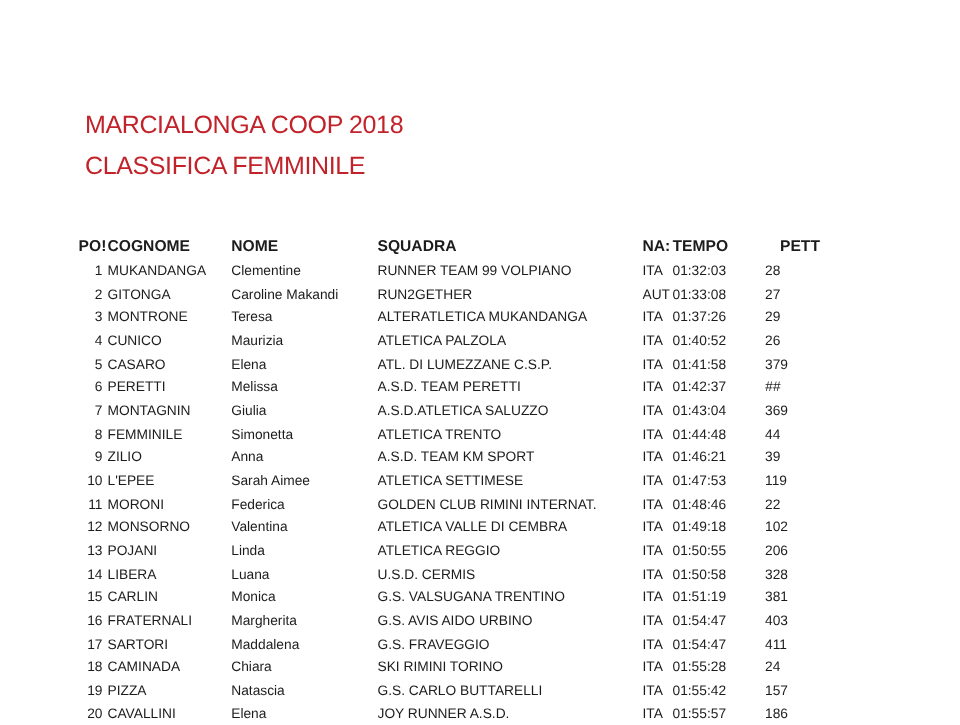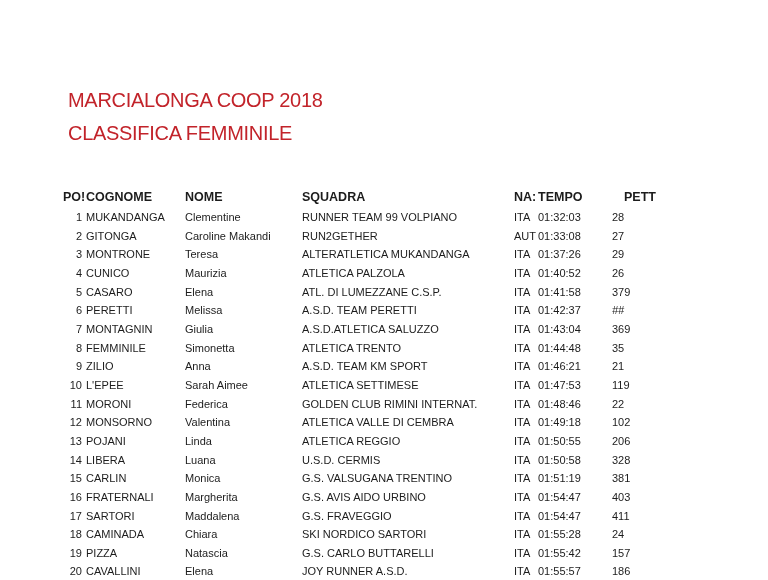--- a/index.html
+++ b/index.html
@@ -124,31 +124,31 @@
     <span class="col pett">369</span>
   </div>
 
   <div class="trow">
     <span class="col pos">8</span>
     <span class="col cognome">FEMMINILE</span>
     <span class="col nome">Simonetta</span>
     <span class="col squadra">ATLETICA TRENTO</span>
     <span class="col naz">ITA</span>
     <span class="col tempo">01:44:48</span>
-    <span class="col pett">35</span>
+    <span class="col pett">44</span>
   </div>
 
   <div class="trow">
     <span class="col pos">9</span>
     <span class="col cognome">ZILIO</span>
     <span class="col nome">Anna</span>
     <span class="col squadra">A.S.D. TEAM KM SPORT</span>
     <span class="col naz">ITA</span>
     <span class="col tempo">01:46:21</span>
-    <span class="col pett">21</span>
+    <span class="col pett">39</span>
   </div>
 
   <div class="trow">
     <span class="col pos">10</span>
     <span class="col cognome">L'EPEE</span>
     <span class="col nome">Sarah Aimee</span>
     <span class="col squadra">ATLETICA SETTIMESE</span>
     <span class="col naz">ITA</span>
     <span class="col tempo">01:47:53</span>
     <span class="col pett">119</span>
@@ -221,21 +221,21 @@
     <span class="col squadra">G.S. FRAVEGGIO</span>
     <span class="col naz">ITA</span>
     <span class="col tempo">01:54:47</span>
     <span class="col pett">411</span>
   </div>
 
   <div class="trow">
     <span class="col pos">18</span>
     <span class="col cognome">CAMINADA</span>
     <span class="col nome">Chiara</span>
-    <span class="col squadra">SKI NORDICO SARTORI</span>
+    <span class="col squadra">SKI RIMINI TORINO</span>
     <span class="col naz">ITA</span>
     <span class="col tempo">01:55:28</span>
     <span class="col pett">24</span>
   </div>
 
   <div class="trow">
     <span class="col pos">19</span>
     <span class="col cognome">PIZZA</span>
     <span class="col nome">Natascia</span>
     <span class="col squadra">G.S. CARLO BUTTARELLI</span>

